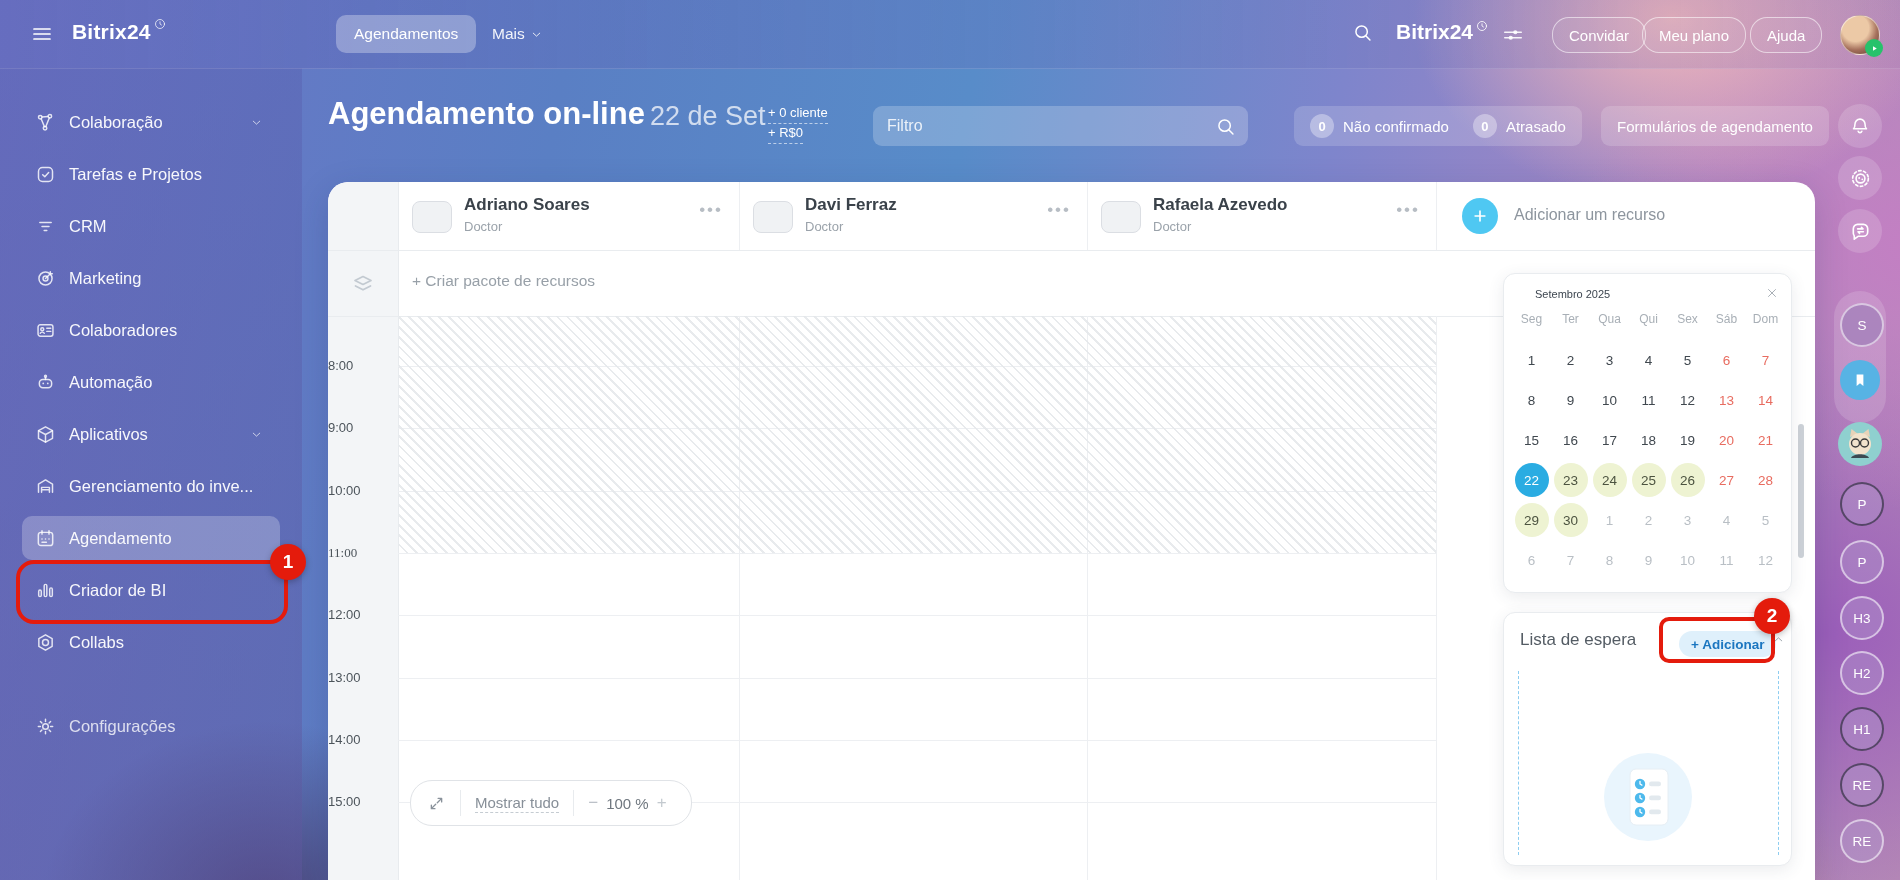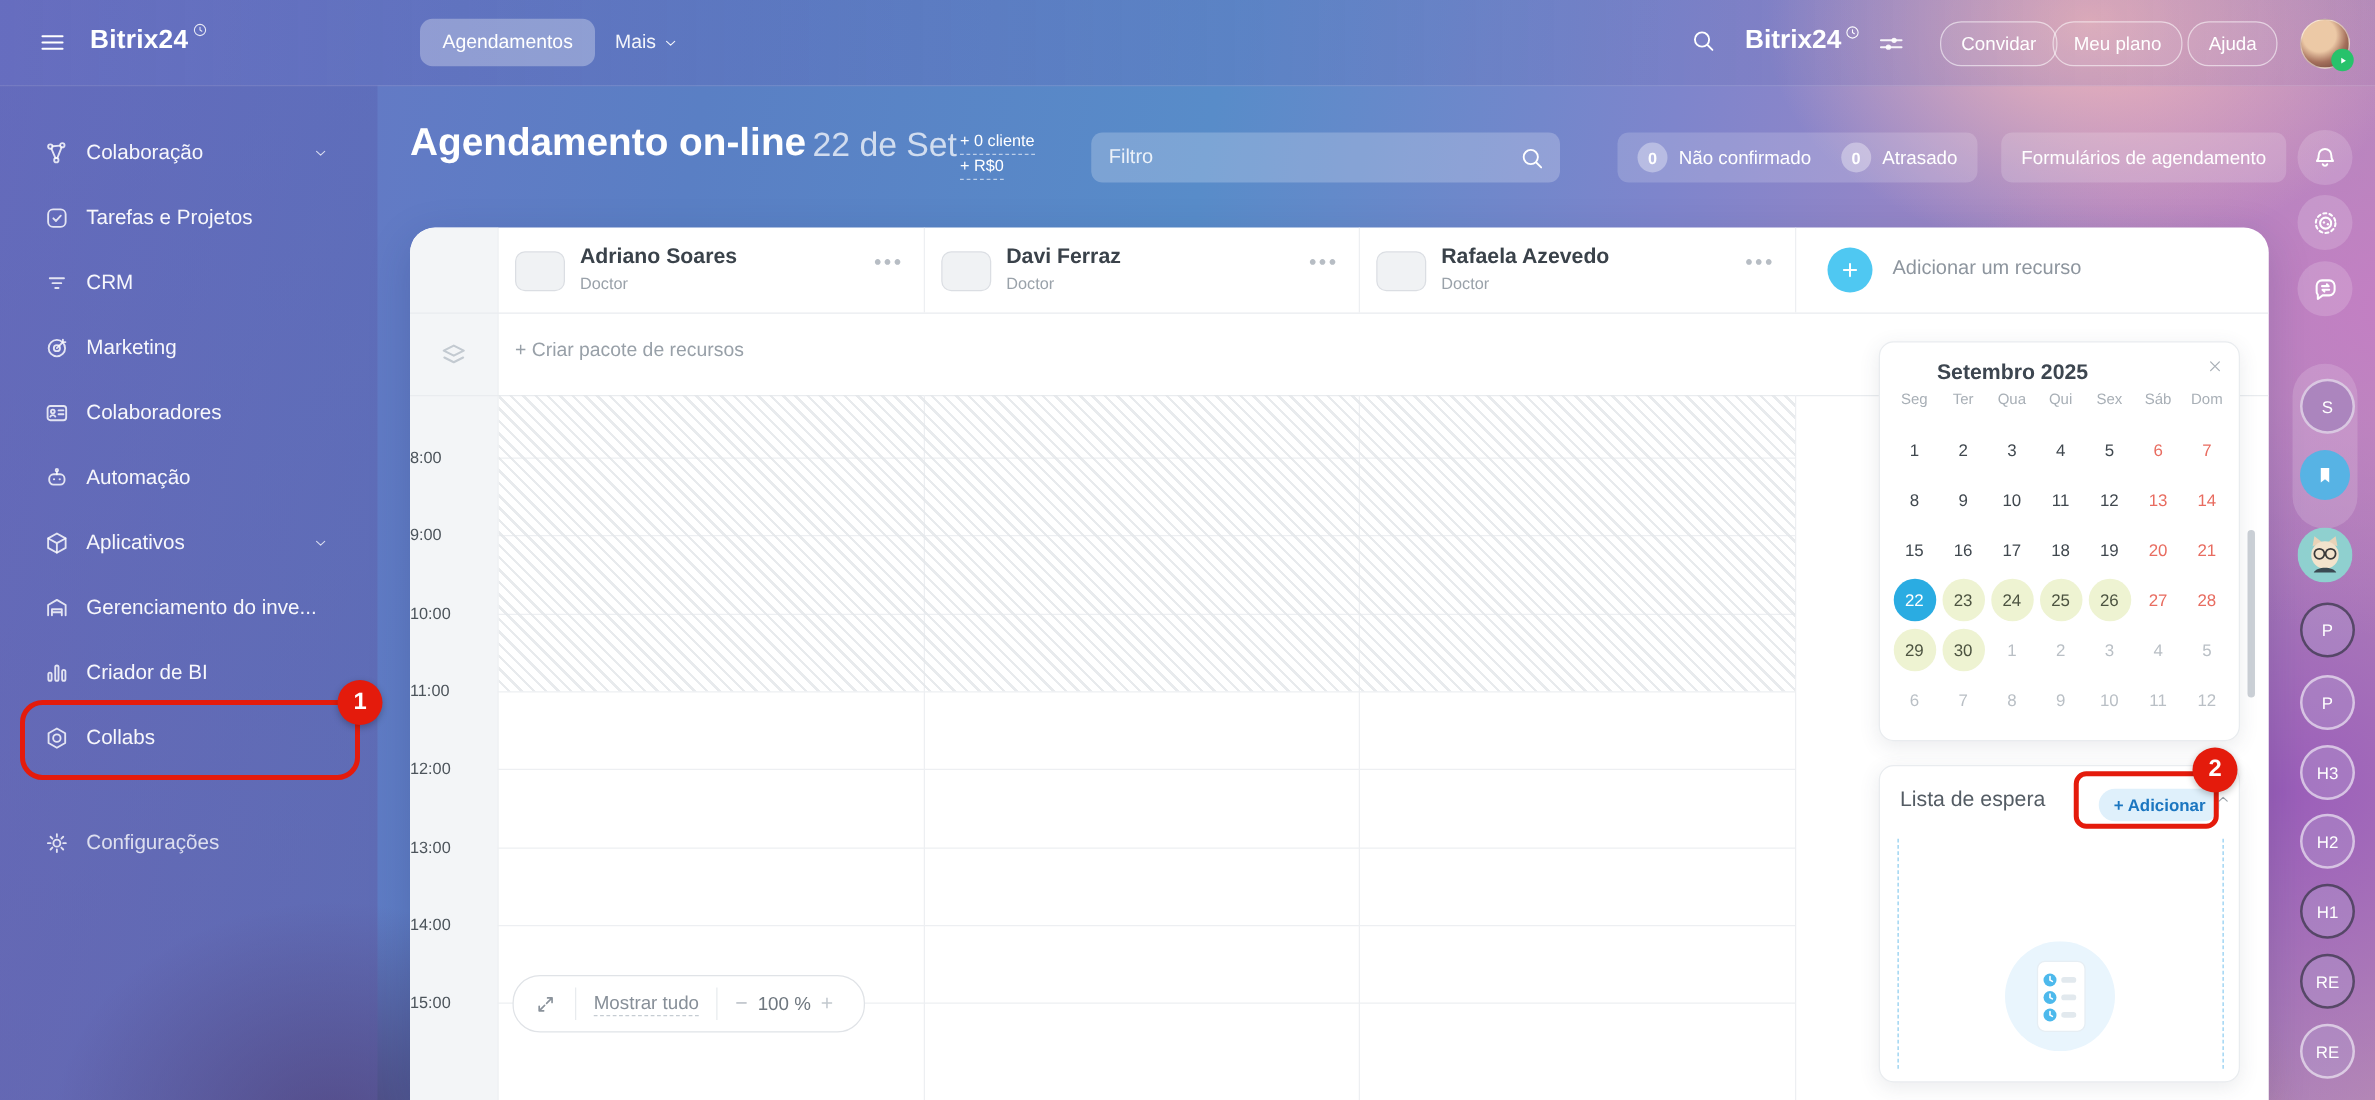--- a/index.html
+++ b/index.html
@@ -108,21 +108,21 @@
   .zoombar .sep{width:1px;height:26px;background:#e8ebee}
   .zoombar .showall{font-size:15px;color:#878f98;border-bottom:1px dashed #c5ccd2;margin:0 14px;padding-bottom:1px;cursor:pointer}
   .zoombar .zminus{color:#b9bfc6;font-size:17px;margin:0 8px 0 14px;cursor:pointer}
   .zoombar .zval{color:#6f777f;font-size:15px}
   .zoombar .zplus{color:#c3c9cf;font-size:17px;margin-left:8px;cursor:pointer}
 
   
   .calpanel{position:absolute;left:1175px;top:91px;width:287px;height:318px;background:#fff;border:1px solid #e9ecef;border-radius:12px;
     box-shadow:0 4px 16px rgba(60,70,90,.10);z-index:6}
   .cal-chev{position:absolute;top:12px;color:#98a0a8;cursor:pointer}
-  .cal-title{position:absolute;left:31px;top:14px;width:150px;text-align:center;font-size:17px;font-weight:700;color:#3d4650}
+  .cal-title{position:absolute;left:31px;top:14px;width:150px;text-align:left;font-size:11px;font-weight:400;color:#3d4650}
   .cal-close{position:absolute;right:12px;top:12px;color:#a8afb6;cursor:pointer}
   .cal-wdrow{position:absolute;left:8px;top:38px;display:grid;grid-template-columns:repeat(7,39px)}
   .cal-wd{height:20px;text-align:center;font-size:12px;color:#a8afb6}
   .cal-grid{position:absolute;left:8px;top:66px;display:grid;grid-template-columns:repeat(7,39px);grid-auto-rows:40px}
   .cal-day{width:34px;height:34px;margin:3px 2.5px;border-radius:50%;display:flex;align-items:center;justify-content:center;
     font-size:13.5px;color:#40484f;cursor:pointer}
   .cal-day.we{color:#e86c60}
   .cal-day.mut{color:#b9bfc5}
   .cal-day.hl{background:#eef3d2;color:#4c5340}
   .cal-day.sel{background:#2aace2;color:#fff}
@@ -293,20 +293,33 @@
         </span>
       </div>
       <div class="sb-item">
         <span class="ic">
           <svg width="21" height="21" viewBox="0 0 24 24" fill="none" stroke="currentColor" stroke-width="1.7" stroke-linecap="round" stroke-linejoin="round">
             <path d="M4 18.5V9.2L12 4.5l8 4.7v9.3"></path>
             <path d="M7.5 18.5V13h9v5.5M7.5 15.8h9"></path>
           </svg>
         </span>
         <span class="sb-label">Gerenciamento do inve...</span>
+      </div>
+      <div class="sb-item active">
+        <span class="ic">
+          <svg width="21" height="21" viewBox="0 0 24 24" fill="none" stroke="currentColor" stroke-width="1.7" stroke-linecap="round" stroke-linejoin="round">
+            <rect x="3.8" y="5" width="16.4" height="15" rx="3"></rect>
+            <path d="M8 3.2V7M16 3.2V7"></path>
+            <circle cx="8" cy="12.6" r=".95" fill="currentColor" stroke="none"></circle>
+            <circle cx="12" cy="12.6" r=".95" fill="currentColor" stroke="none"></circle>
+            <circle cx="16" cy="12.6" r=".95" fill="currentColor" stroke="none"></circle>
+            <path d="M8 16.2h5"></path>
+          </svg>
+        </span>
+        <span class="sb-label">Agendamento</span>
       </div>
       <div class="sb-item">
         <span class="ic">
           <svg width="21" height="21" viewBox="0 0 24 24" fill="none" stroke="currentColor" stroke-width="1.7" stroke-linecap="round" stroke-linejoin="round">
             <rect x="4.2" y="11.5" width="3" height="7.5" rx="1.5"></rect>
             <rect x="10.5" y="5" width="3" height="14" rx="1.5"></rect>
             <rect x="16.8" y="9" width="3" height="10" rx="1.5"></rect>
           </svg>
         </span>
         <span class="sb-label">Criador de BI</span>
@@ -402,21 +415,21 @@
   <div class="rowline" style="top:68px"></div>
   <div class="rowline" style="top:134px"></div>
   <div id="grid">
       <div class="hline" style="top: 184px;"></div>
       <div class="tlabel" style="top: 176px;">8:00</div>
       <div class="hline" style="top: 246.3px;"></div>
       <div class="tlabel" style="top: 238.3px;">9:00</div>
       <div class="hline" style="top: 308.6px;"></div>
       <div class="tlabel" style="top: 300.6px;">10:00</div>
       <div class="hline" style="top: 370.9px;"></div>
-      <div class="tlabel" style="top: 362.9px;">11:00</div>
+      <div class="tlabel" style="top: 362.9px; font-family: Liberation Serif, serif;">11:00</div>
       <div class="hline" style="top: 433.2px;"></div>
       <div class="tlabel" style="top: 425.2px;">12:00</div>
       <div class="hline" style="top: 495.5px;"></div>
       <div class="tlabel" style="top: 487.5px;">13:00</div>
       <div class="hline" style="top: 557.8px;"></div>
       <div class="tlabel" style="top: 549.8px;">14:00</div>
       <div class="hline" style="top: 620.1px;"></div>
       <div class="tlabel" style="top: 612.1px;">15:00</div>
       <div class="vdiv" style="left: 411px; top: 0px; height: 68px;"></div>
       <div class="vdiv" style="left: 759px; top: 0px; height: 68px;"></div>

